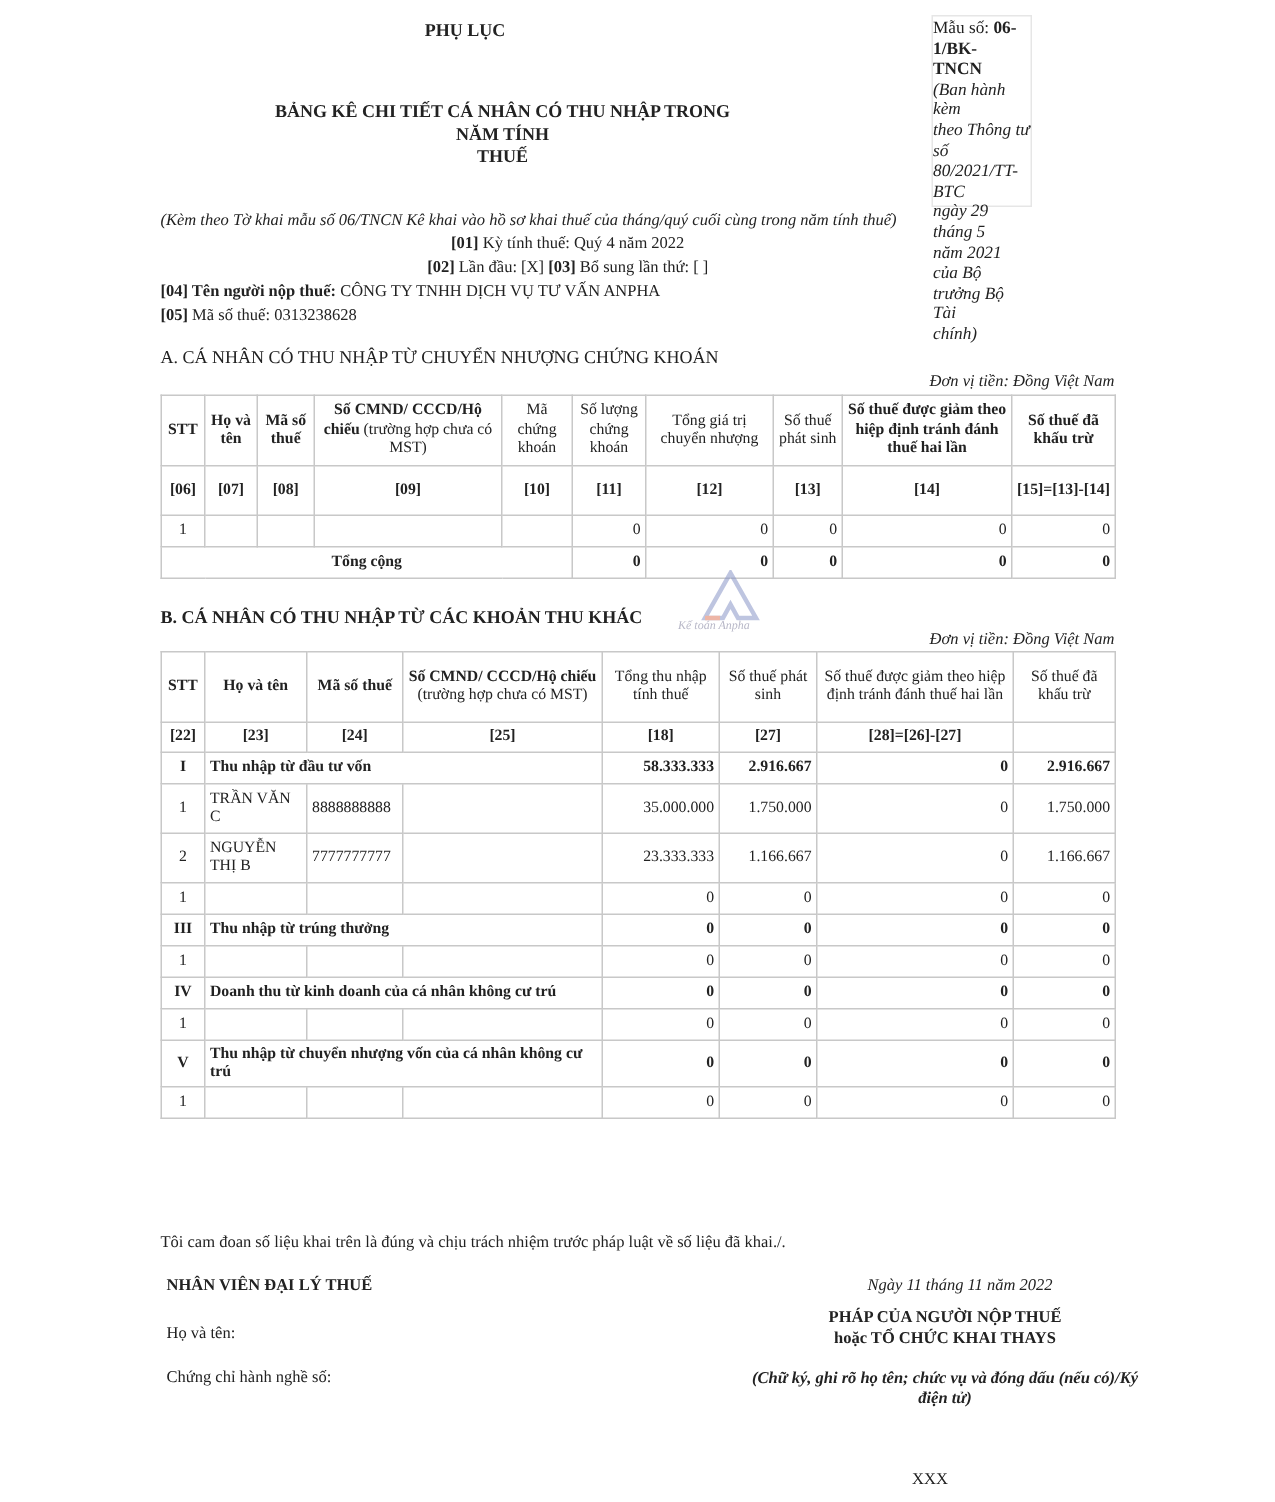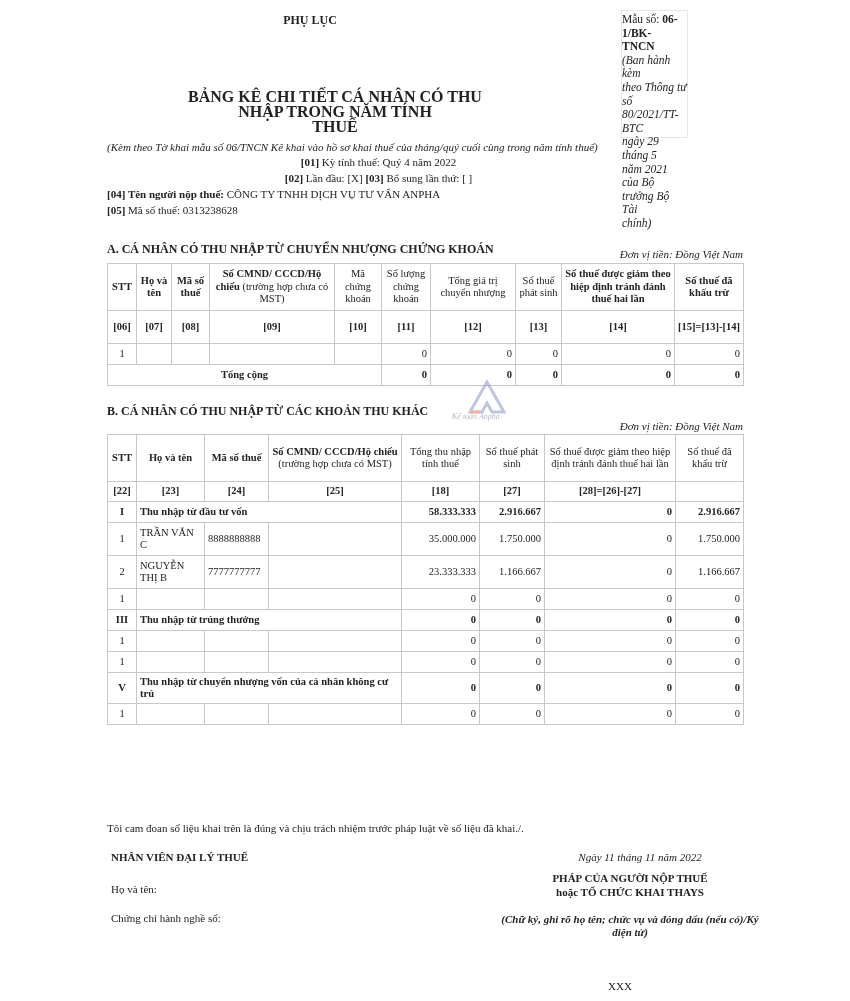--- a/index.html
+++ b/index.html
@@ -5,31 +5,31 @@
   html, body { margin:0; padding:0; background:#ffffff; }
   body { width:850px; height:1001px; position:relative; overflow:hidden;
          font-family:"Liberation Serif", "DejaVu Serif", serif; color:#222; }
   .abs { position:absolute; }
   .b { font-weight:bold; }
   .i { font-style:italic; }
   .c { text-align:center; }
   .r { text-align:right; }
 
   #title { left:100px; width:420px; top:13px; font-size:12px; }
-  #subtitle { left:170px; width:330px; top:67px; font-size:16px; line-height:15px;margin-top:22px; }
+  #subtitle { left:170px; width:330px; top:67px; font-size:12px; line-height:15px; }
   #formbox { left:621px; top:10px; width:67px; height:128px; border:1px solid #e6e6e6;
              font-size:11.5px; line-height:13.6px; padding-top:2px; box-sizing:border-box; }
 
   #attach { left:107px; top:141px; font-size:11px; }
   #f01 { left:0; width:745px; top:156px; font-size:11px; text-align:center; padding-left:6px; }
   #f02 { left:0; width:745px; top:172px; font-size:11px; text-align:center; padding-left:6px; }
   #f04 { left:107px; top:188px; font-size:11px; }
   #f05 { left:107px; top:204px; font-size:11px; }
 
-  #secA { left:107px; top:242px; font-size:12px; font-weight:bold; }
+  #secA { left:107px; top:231px; font-size:12px; font-weight:normal; }
   #unitA { right:107px; top:248px; font-size:11px; font-style:italic; }
   #secB { left:107px; top:404px; font-size:12px; font-weight:bold; }
   #unitB { right:107px; top:420px; font-size:11px; font-style:italic; }
 
   table.grid { position:absolute; border-collapse:collapse; font-size:10.5px; table-layout:fixed; }
   table.grid td { border:1px solid #c8c8c8; padding:1px 3px; vertical-align:middle; line-height:12.5px; overflow:hidden; }
   table.grid { border:1.5px solid #aaa; }
 
   #tableA { left:107px; top:263px; width:636px; }
   #tableB { left:107px; top:434px; width:636px; }
@@ -234,20 +234,28 @@
         <td class="c" style="height:18px">1</td>
         <td></td>
         <td></td>
         <td></td>
         <td class="r">0</td>
         <td class="r">0</td>
         <td class="r">0</td>
         <td class="r">0</td>
       </tr>
       <tr>
+        <td class="c b" style="height:18px">IV</td>
+        <td class="b" colspan="3">Doanh thu từ kinh doanh của cá nhân không cư trú</td>
+        <td class="r b">0</td>
+        <td class="r b">0</td>
+        <td class="r b">0</td>
+        <td class="r b">0</td>
+      </tr>
+      <tr>
         <td class="c" style="height:18px">1</td>
         <td></td>
         <td></td>
         <td></td>
         <td class="r">0</td>
         <td class="r">0</td>
         <td class="r">0</td>
         <td class="r">0</td>
       </tr>
       <tr>

